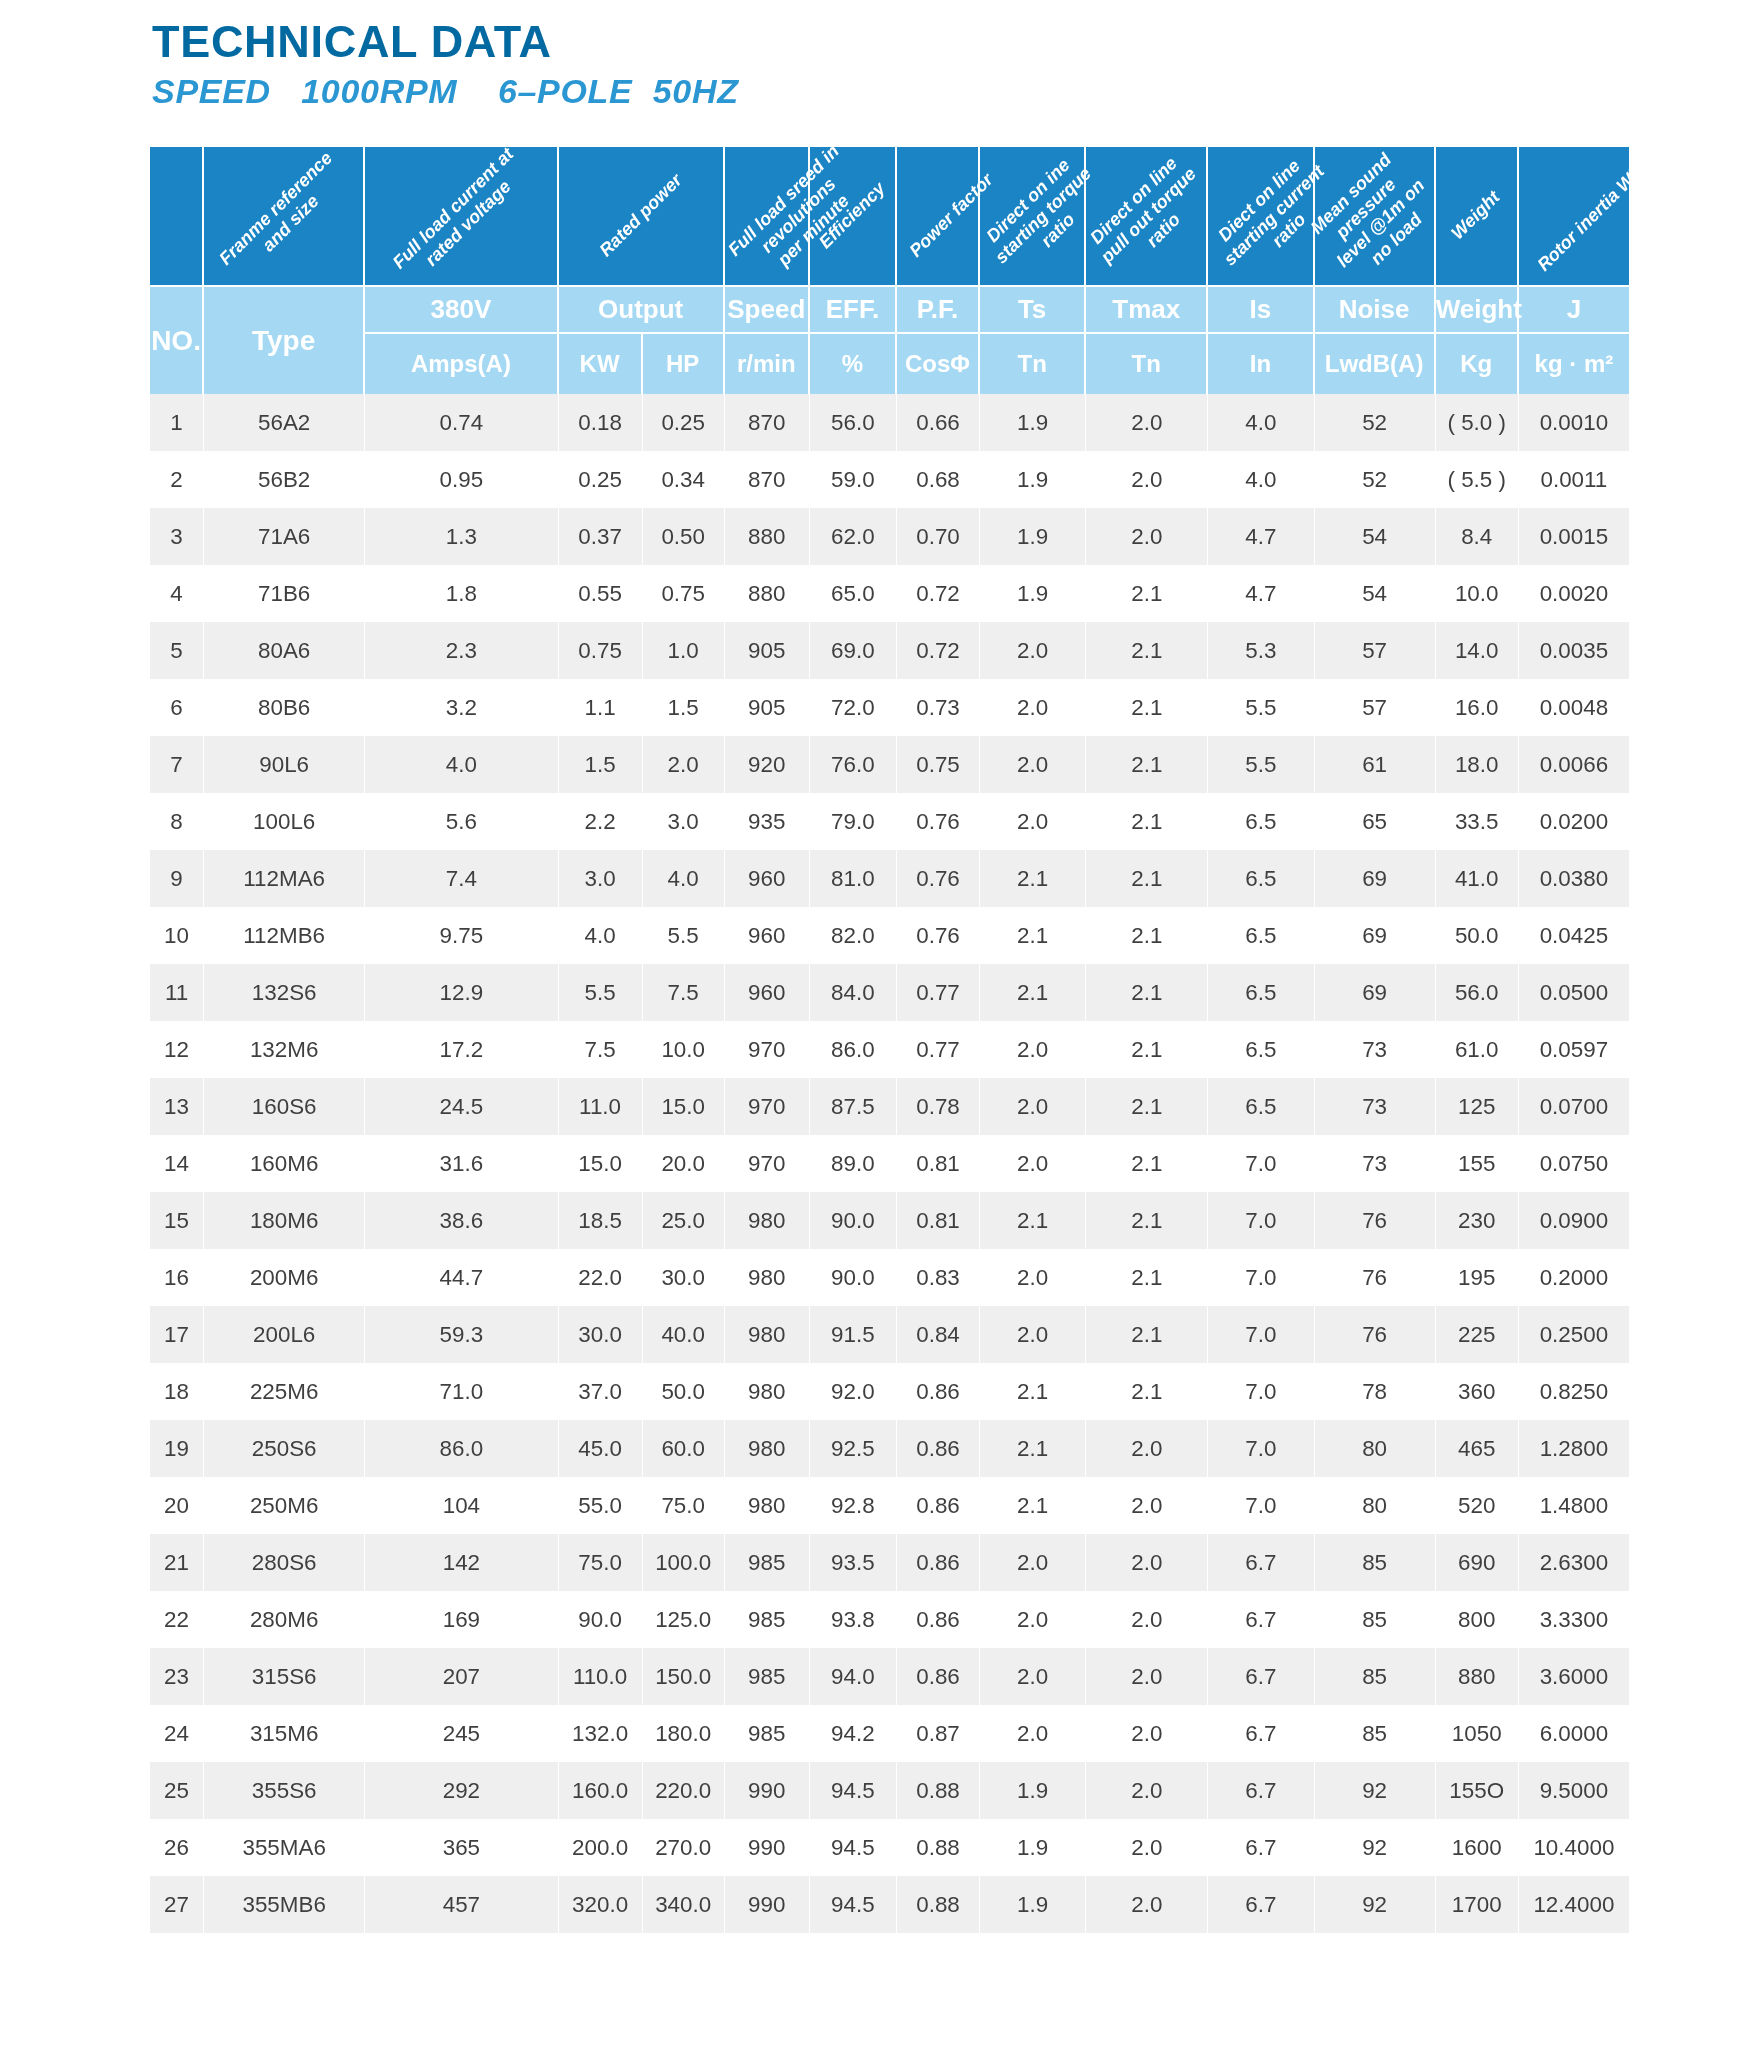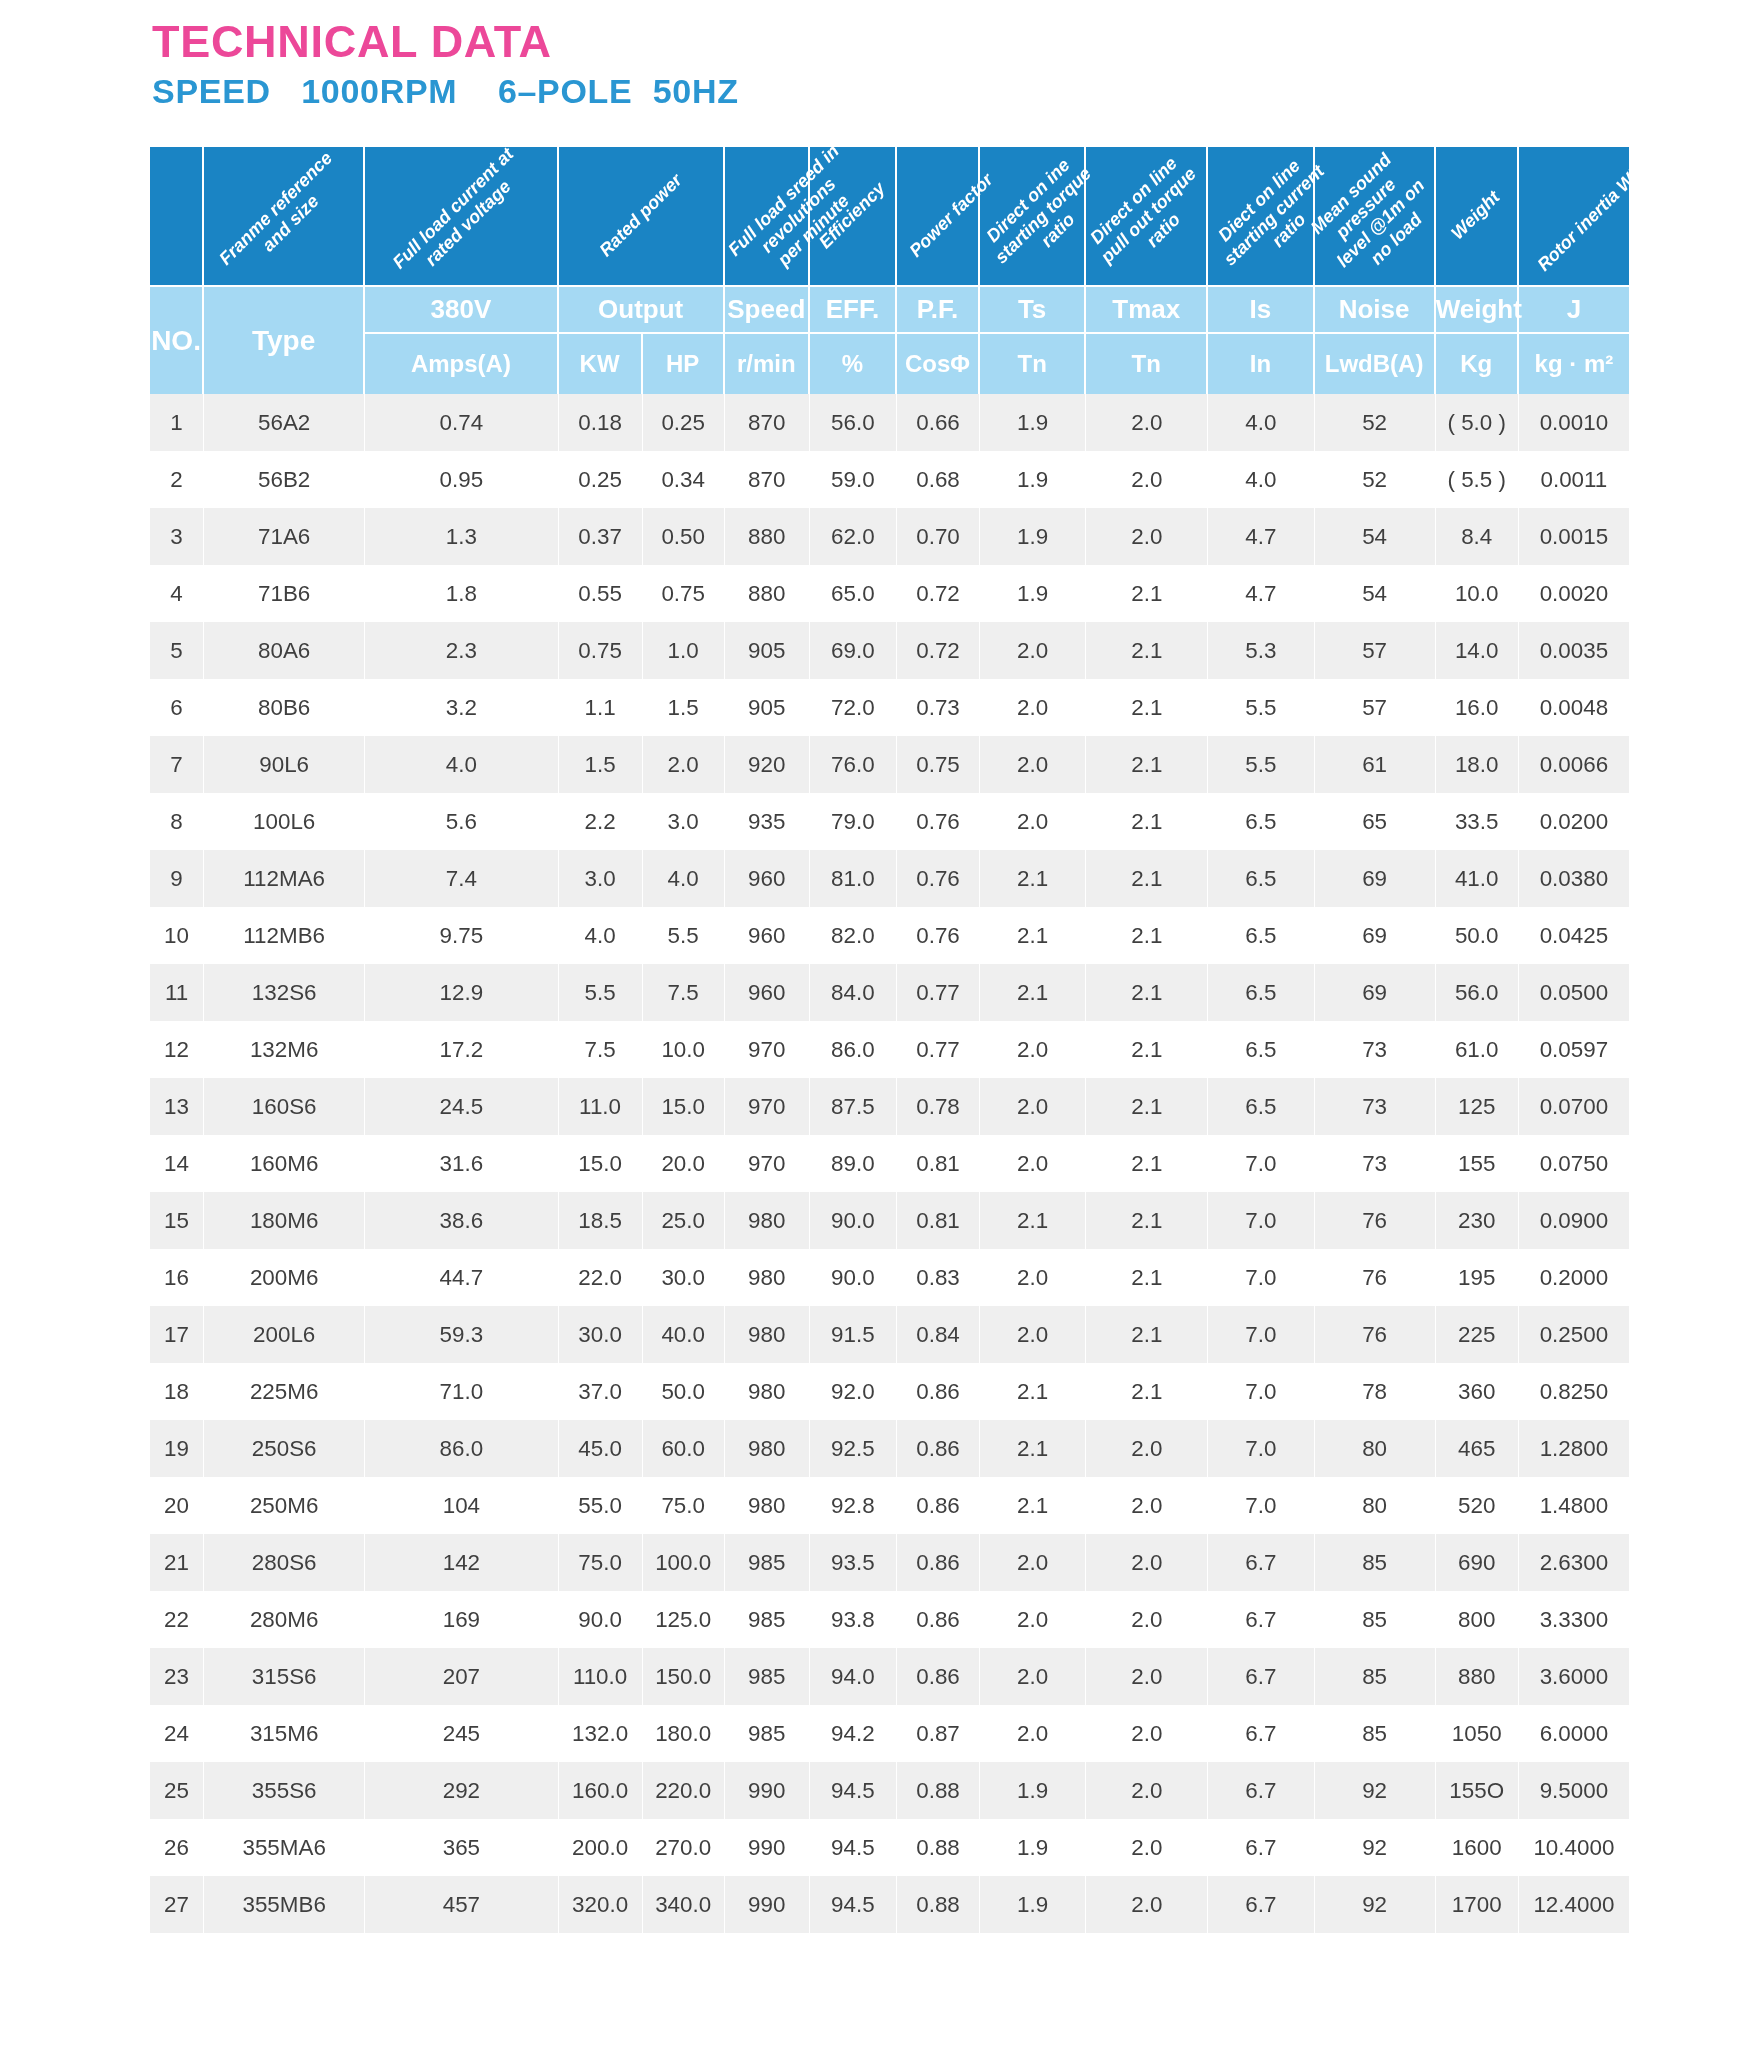--- a/index.html
+++ b/index.html
@@ -4,26 +4,26 @@
 <style>
   html,body{margin:0;padding:0;}
   body{
     width:1758px;height:2066px;background:#ffffff;position:relative;
     font-family:"Liberation Sans",sans-serif;
     -webkit-font-smoothing:antialiased;
   }
   *{box-sizing:border-box;}
   .title-block{position:absolute;left:152px;top:18px;}
   .page-title{
-    color:#ec4899;font-size:45px;font-weight:bold;letter-spacing:0.7px;
+    color:#0369a1;font-size:45px;font-weight:bold;letter-spacing:0.7px;
     line-height:1.05;white-space:pre;
   }
   .page-subtitle{
     color:#2a96d2;font-size:34px;font-weight:bold;letter-spacing:0.7px;
-    margin-top:7px;white-space:pre;
+    margin-top:7px;white-space:pre;font-style:italic;
   }
   .table-wrap{position:absolute;left:150px;top:147px;}
   table.spec{
     border-collapse:separate;border-spacing:0;table-layout:fixed;
     width:1479px;
   }
   
   th.rot{
     background:#1a84c4;height:140px;vertical-align:middle;text-align:center;
     border-right:2.1px solid #fff;border-bottom:2.1px solid #fff;

